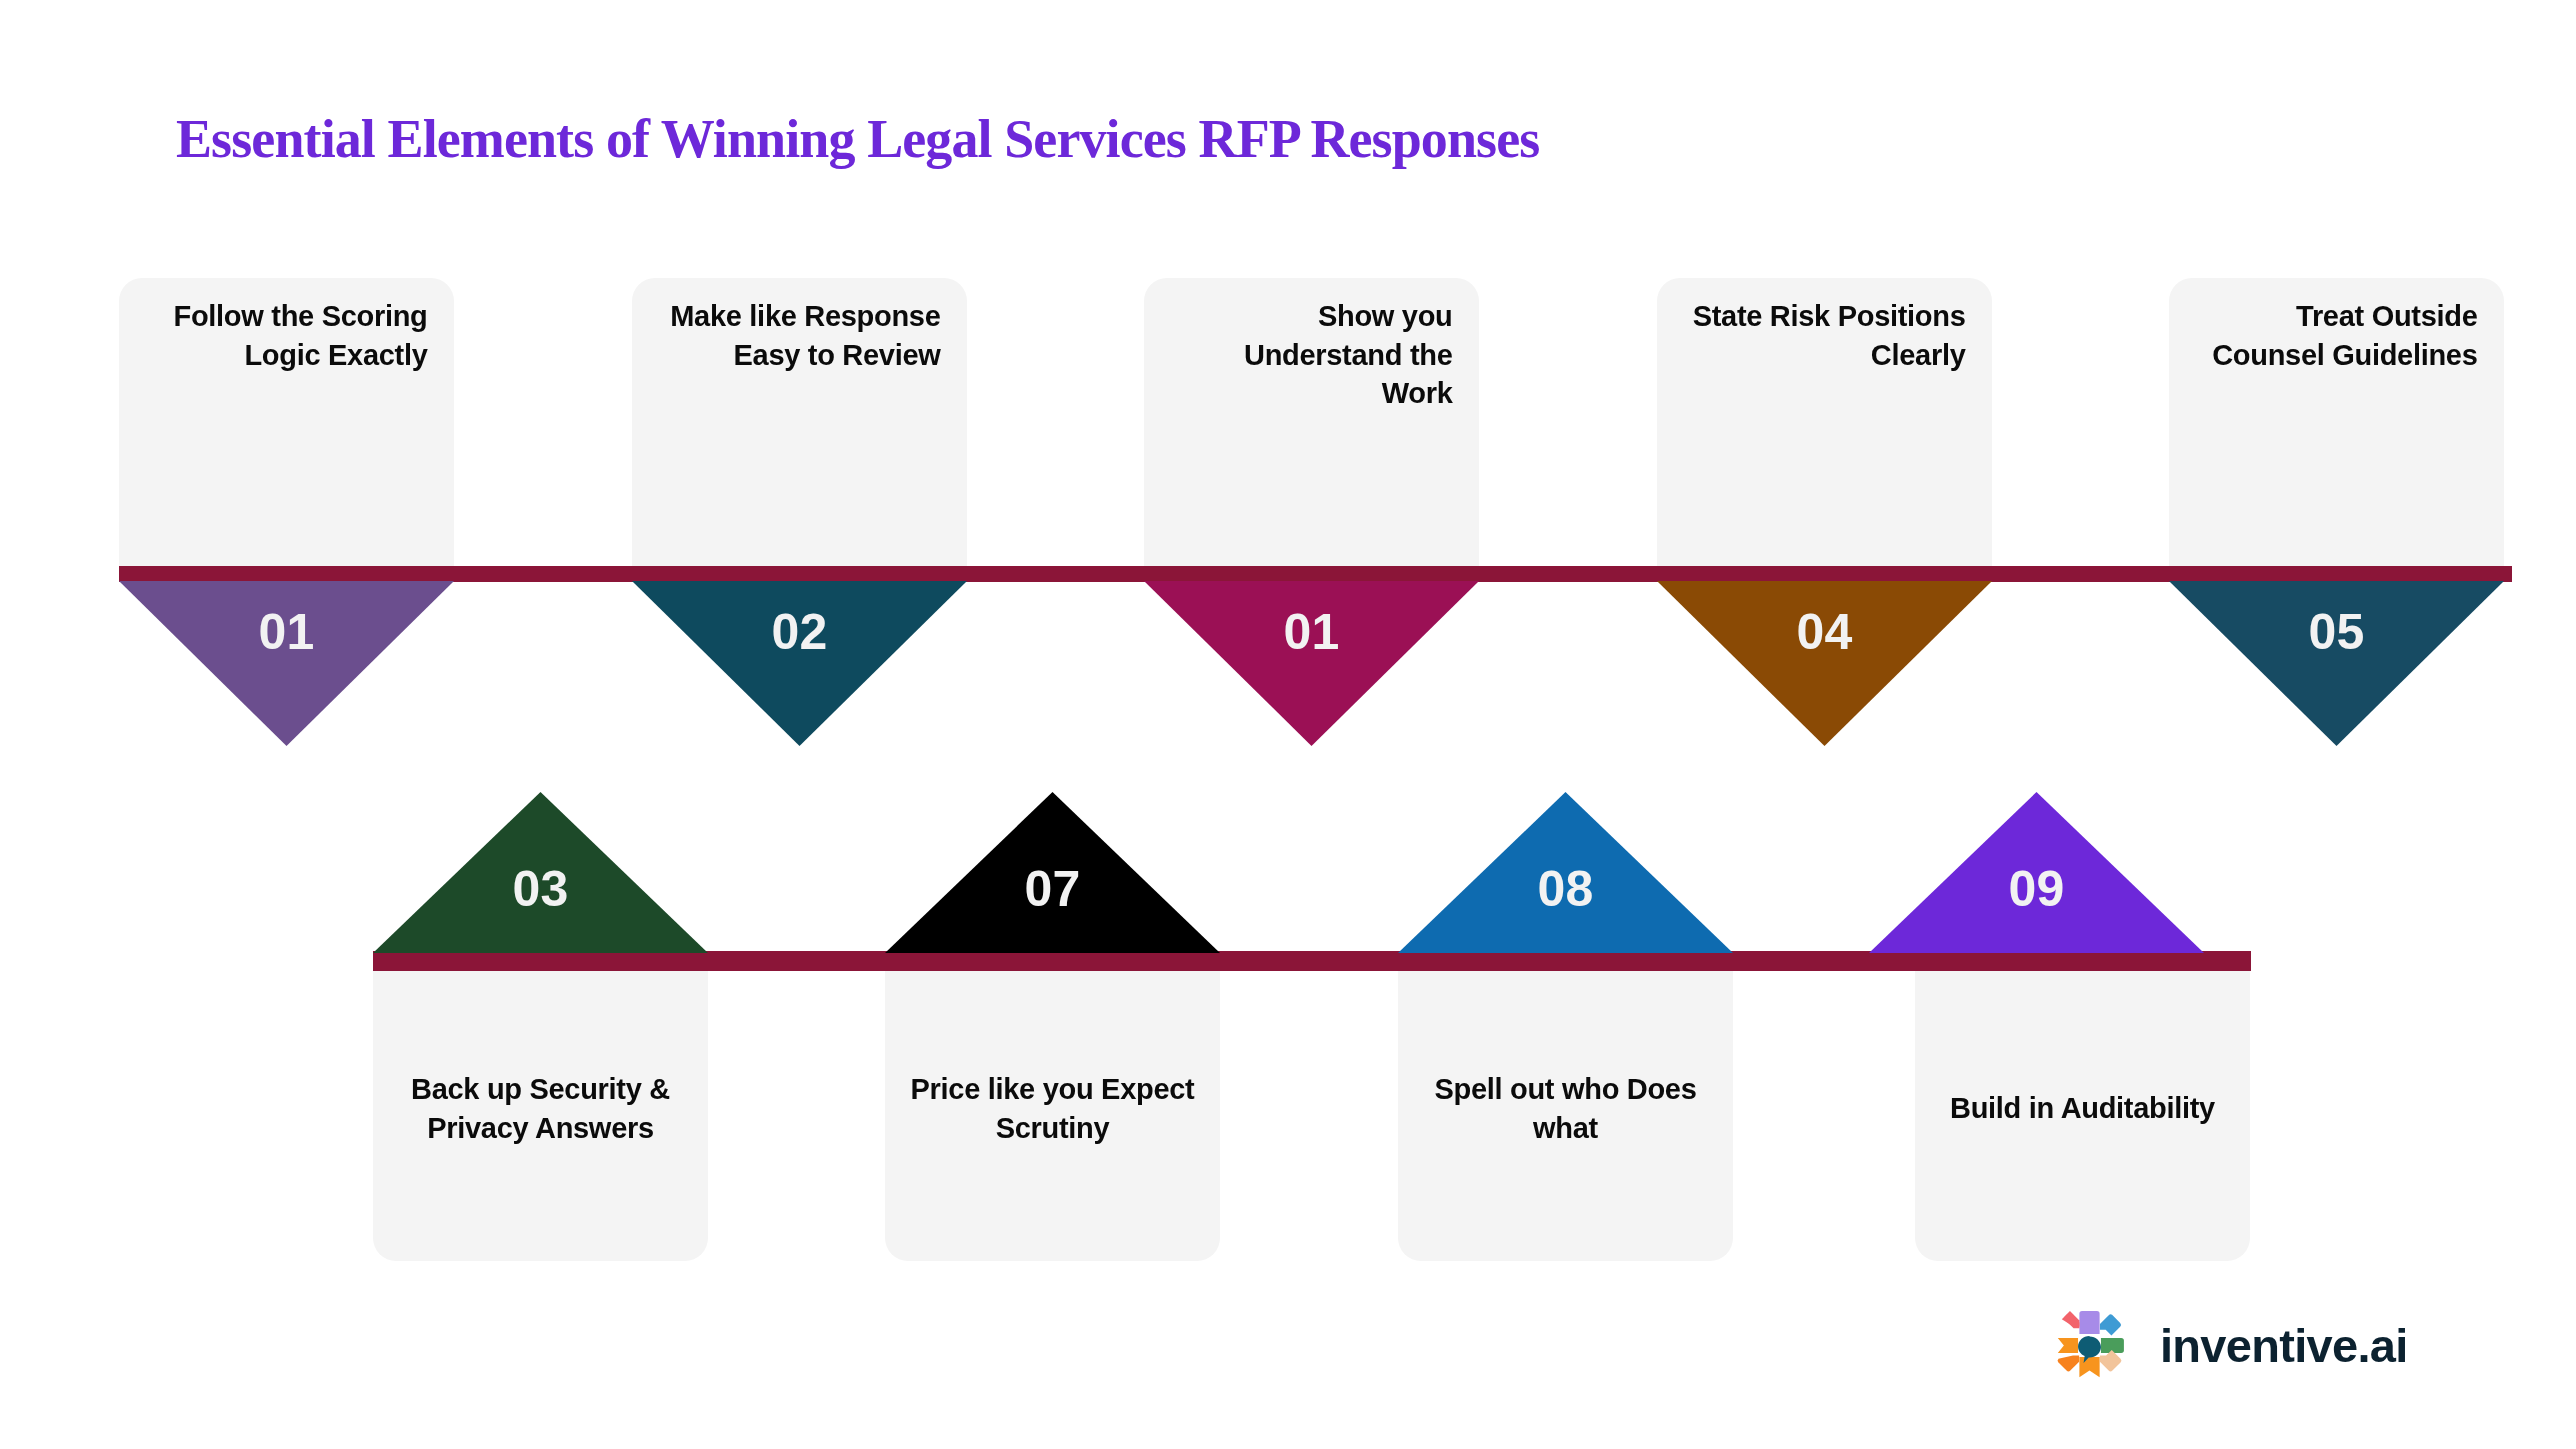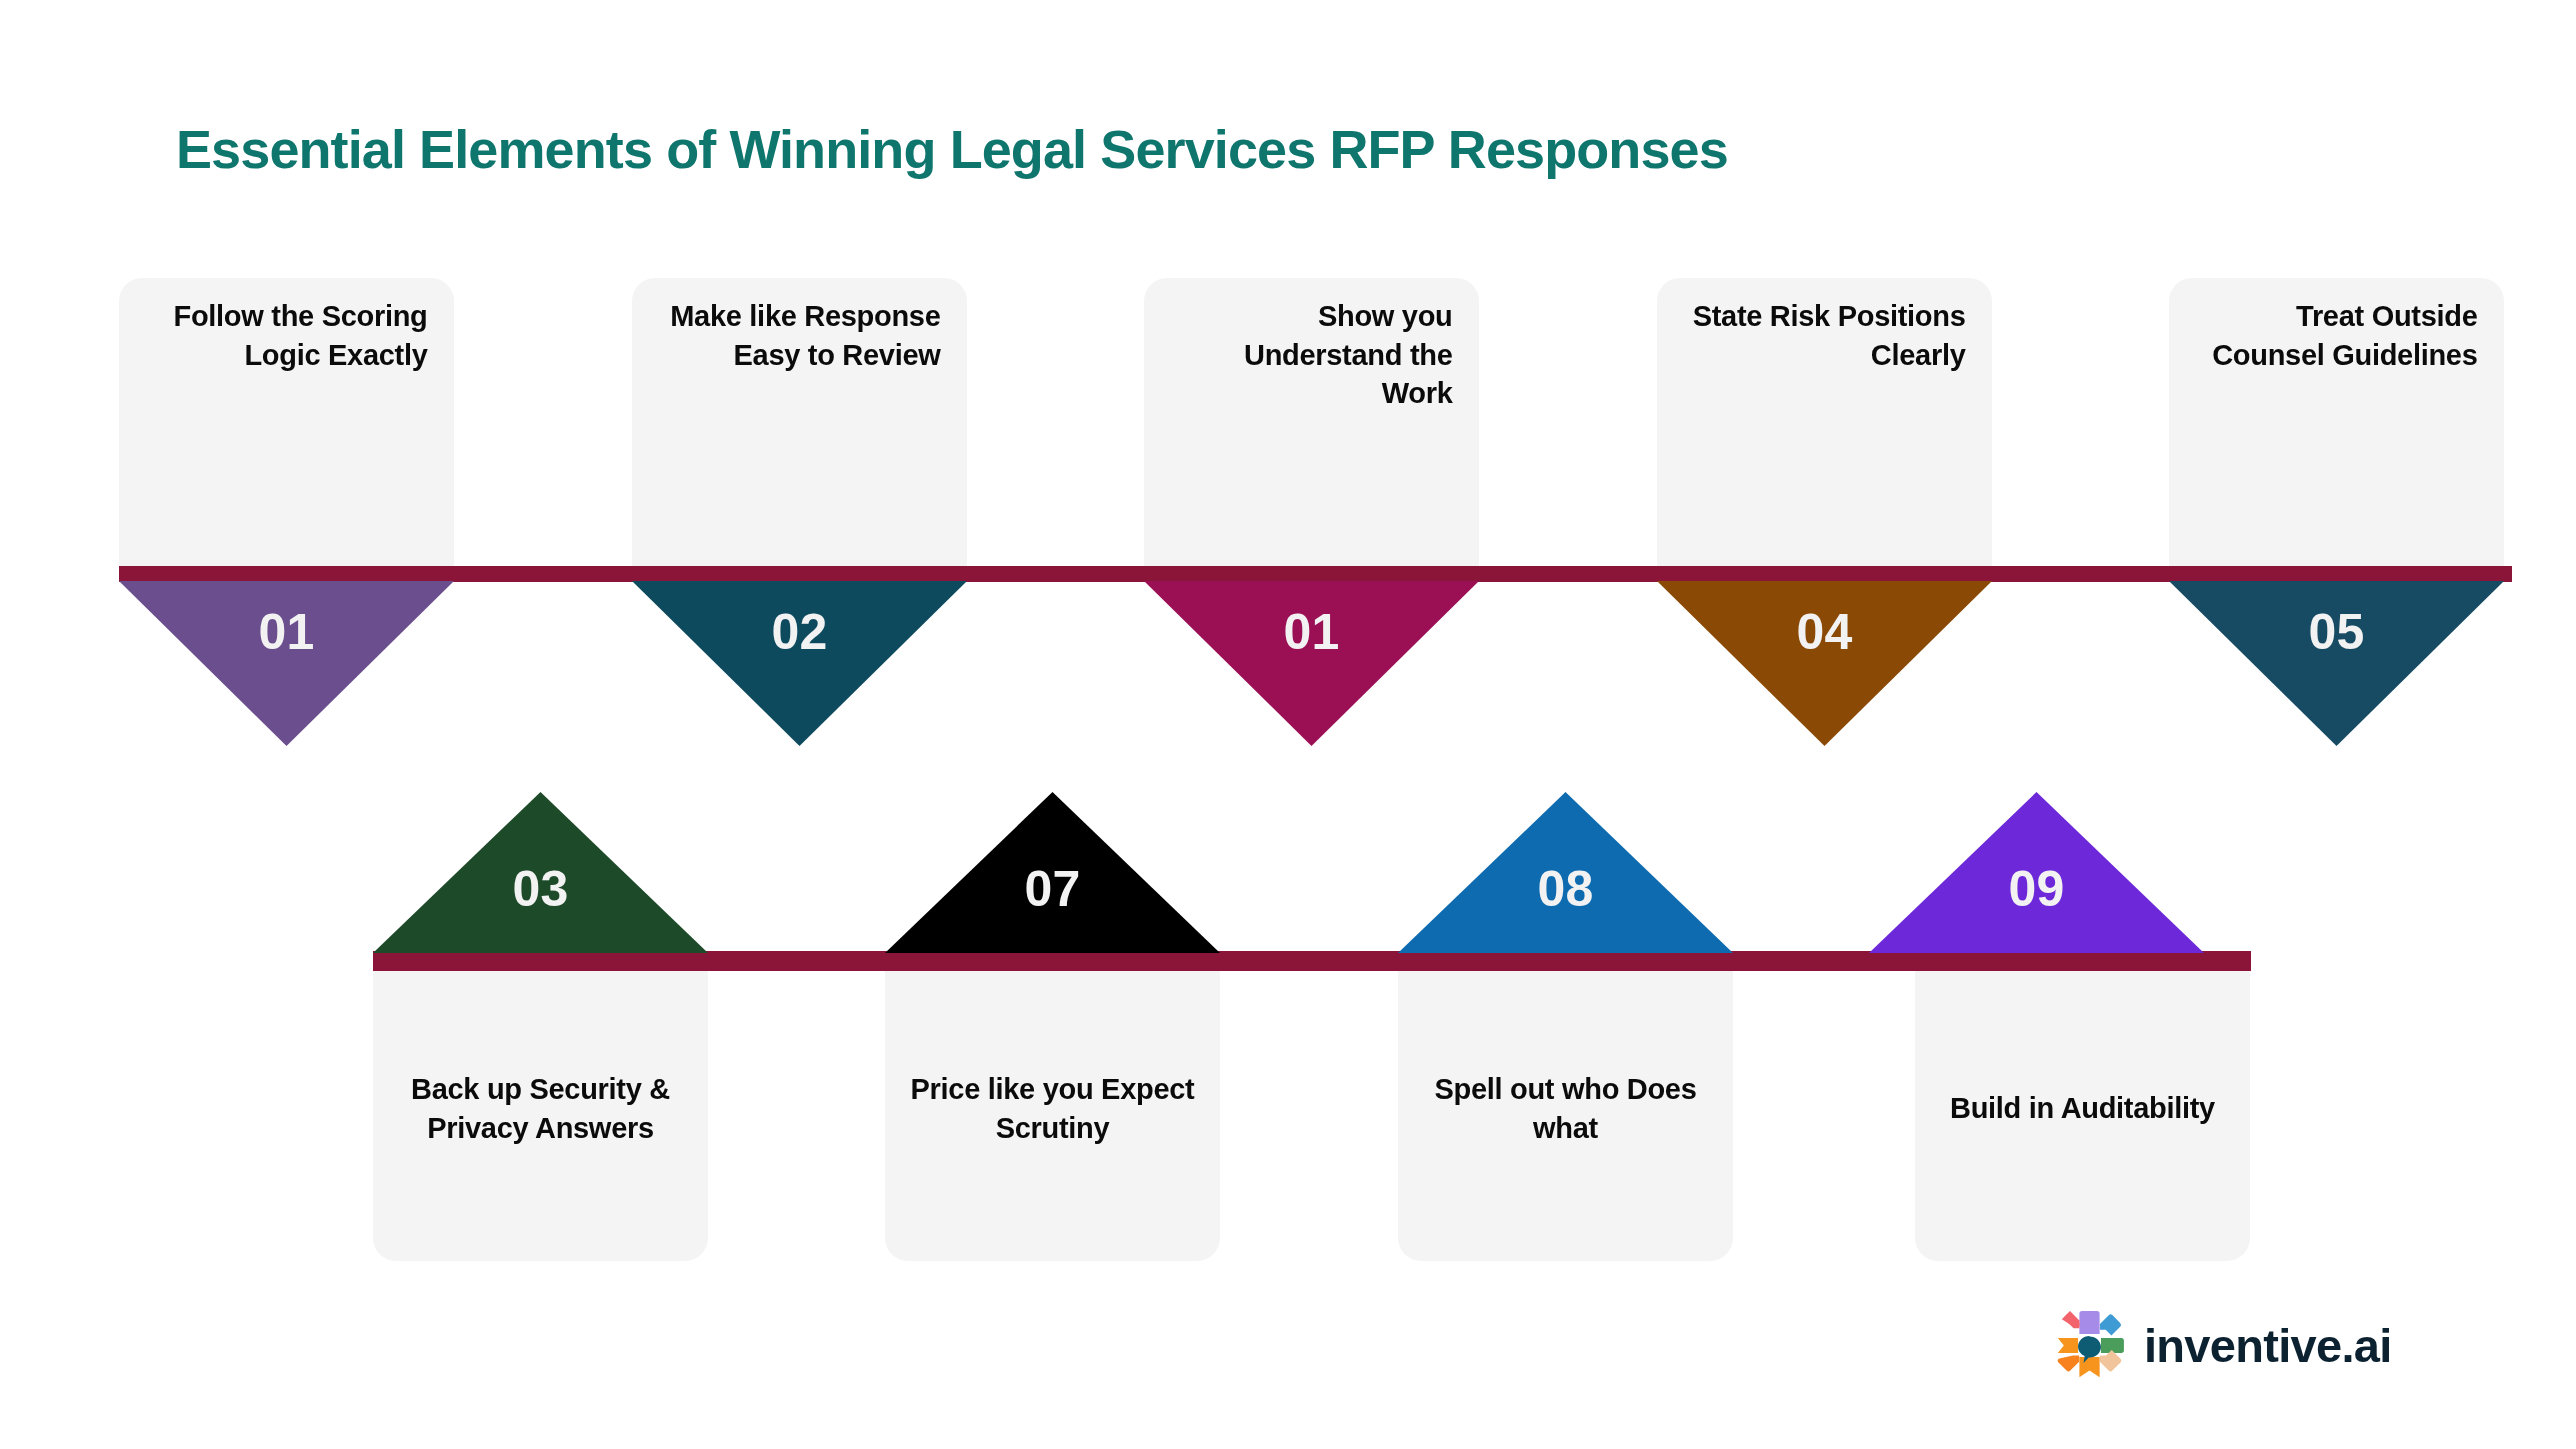--- a/index.html
+++ b/index.html
@@ -6,26 +6,27 @@
   body{
     width:2576px;height:1449px;
     background:#ffffff;
     font-family:"Liberation Sans", sans-serif;
     overflow:hidden;
     position:relative;
   }
 
   .title{
     position:absolute;
-    left:176px; top:118px;
+    left:176px; top:108px;
     font-size:54px;
     font-weight:700;
     letter-spacing:-0.9px;
-    color:#0f766e;
+    color:#6d28d9;
     white-space:nowrap;
+    font-family:Liberation Serif, serif;
   }
 
   
   .row1-bar{
     position:absolute;
     left:119px; top:566px;
     width:2393px; height:16px;
     background:#8B1538;
   }
   .r1-card{
@@ -108,21 +109,21 @@
     width:315px;
     letter-spacing:-0.3px;
   }
 
   
   .logo{
     position:absolute;
     left:2047px; top:1303px;
     display:flex;
     align-items:center;
-    gap:12px;
+    gap:28px;
   }
   .logo-mark{position:relative;width:85px;height:85px;}
   .logo-text{
     font-size:47px;
     font-weight:700;
     color:#0C2230;
     letter-spacing:-0.7px;
     line-height:1;
     white-space:nowrap;
   }

